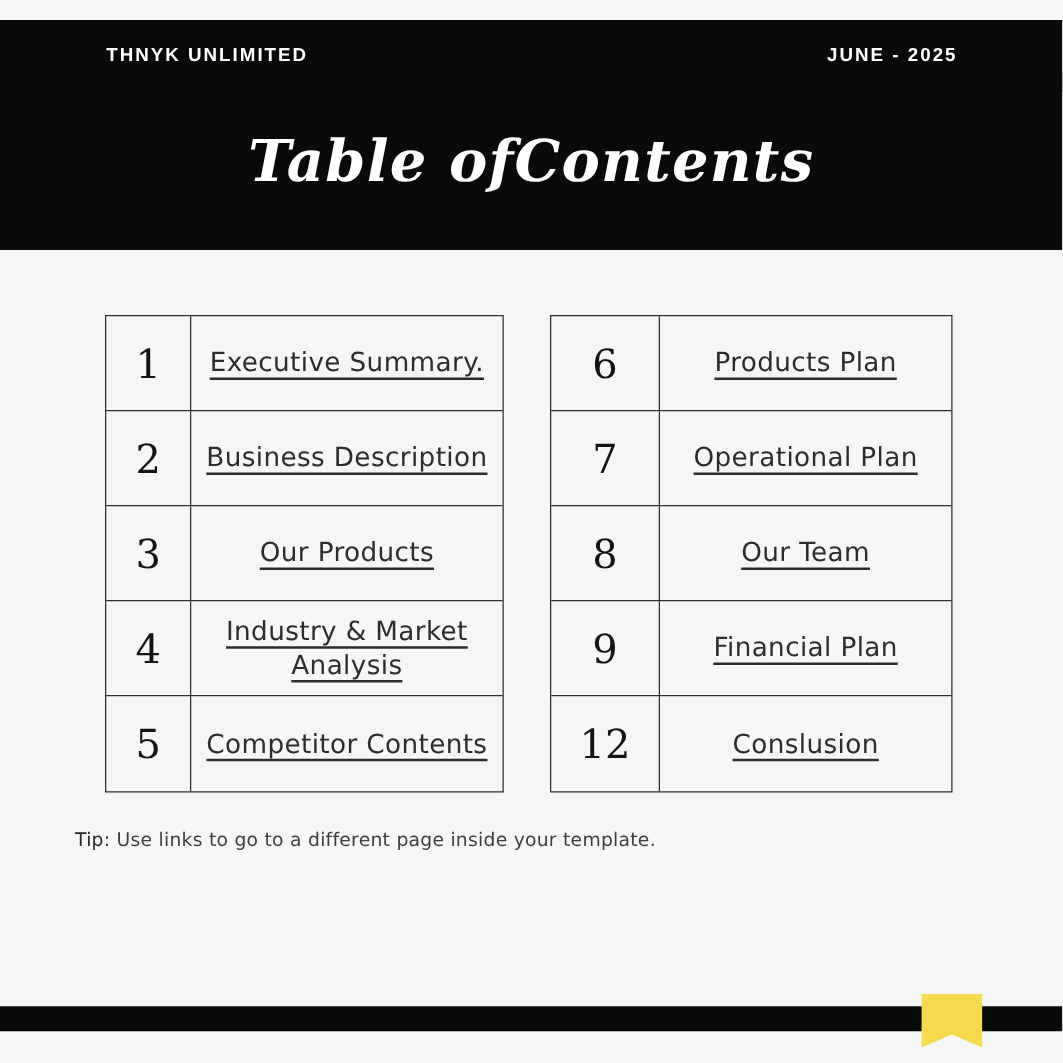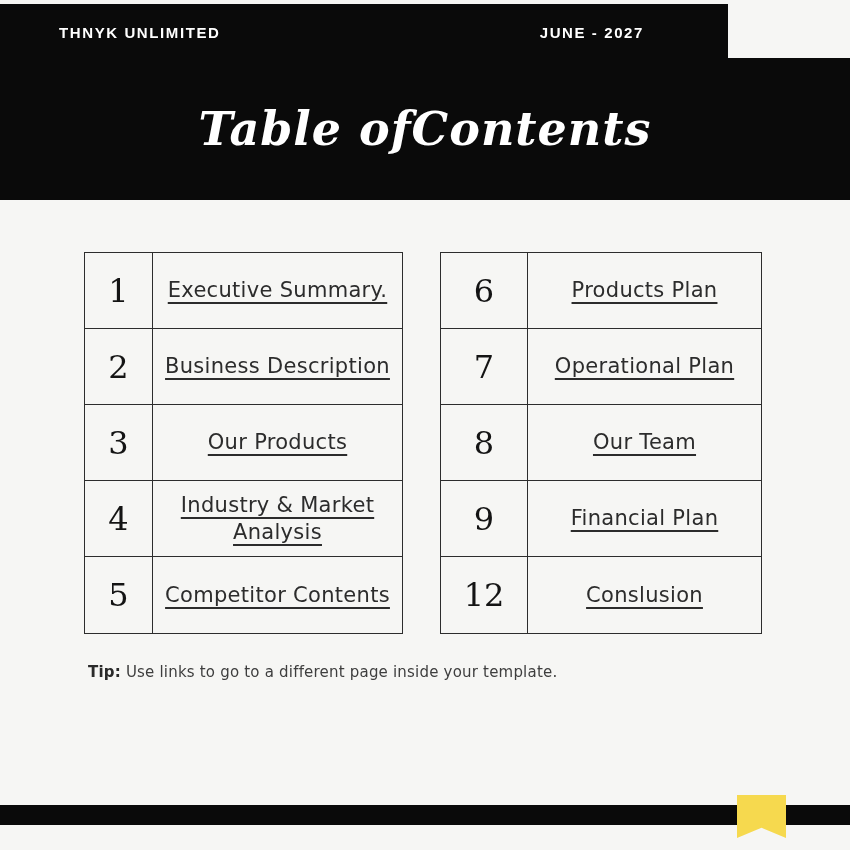--- a/index.html
+++ b/index.html
@@ -4,25 +4,25 @@
 <style>
   html,body { margin:0; padding:0; background:#f6f6f4; }
   .page {
     position:relative; width:850px; height:850px;
     background:#f6f6f4; overflow:hidden;
     font-family:"DejaVu Sans", sans-serif;
   }
 
   
   .topbar {
-    position:absolute; top:4px; left:0; width:728px; height:57px;
+    position:absolute; top:16px; left:0; width:850px; height:57px;
     background:#0a0a0a; box-sizing:border-box;
     border-bottom:1px solid #4a4a4a;
     display:flex; align-items:center; justify-content:space-between;
-    padding:0 84px 0 59px;
+    padding:0 84px 0 85px;
   }
   .topbar-text {
     color:#ffffff; font-weight:bold; font-size:15px; letter-spacing:1.6px;
     font-family:"Liberation Sans","DejaVu Sans",sans-serif;
   }
   .titleband {
     position:absolute; top:58px; left:0; width:850px; height:142px;
     background:#0a0a0a;
     display:flex; flex-direction:row; align-items:center; justify-content:center;
   }
@@ -60,41 +60,41 @@
     text-decoration:underline; text-underline-offset:5px;
     text-decoration-thickness:1.5px; cursor:pointer;
   }
 
   
   .footnotes {
     position:absolute; left:60px; top:663px; width:672px;
     font-size:15px; line-height:19px; color:#3e3e3e; letter-spacing:0.2px;
   }
   .footnotes p { margin:0 0 11px 0; }
-  .fn-label { font-weight:bold; color:#2a2a2a;margin-left:28px; }
+  .fn-label { font-weight:normal; color:#2a2a2a; }
 
   
   .bottombar {
     position:absolute; top:805px; left:0; width:850px; height:20px;
     background:#0a0a0a;
   }
   .bookmark {
     position:absolute; left:737px; top:795px; width:49px; height:43px;
     background:#f6d94e; z-index:2;
     clip-path:polygon(0 0, 100% 0, 100% 100%, 50% 76%, 0 100%);
   }
 </style>
 </head>
 <body>
 
 <div class="page">
 
   <div class="topbar">
     <span class="topbar-text">THNYK UNLIMITED</span>
-    <span class="topbar-text">JUNE - 2027</span>
+    <span class="topbar-text">JUNE - 2025</span>
   </div>
 
   <div class="titleband">
     <span class="title-line">Table of</span>
     <span class="title-line">Contents</span>
   </div>
 
   <div class="toc-table table-left">
     <div class="toc-row">
       <div class="num-cell">1</div>

